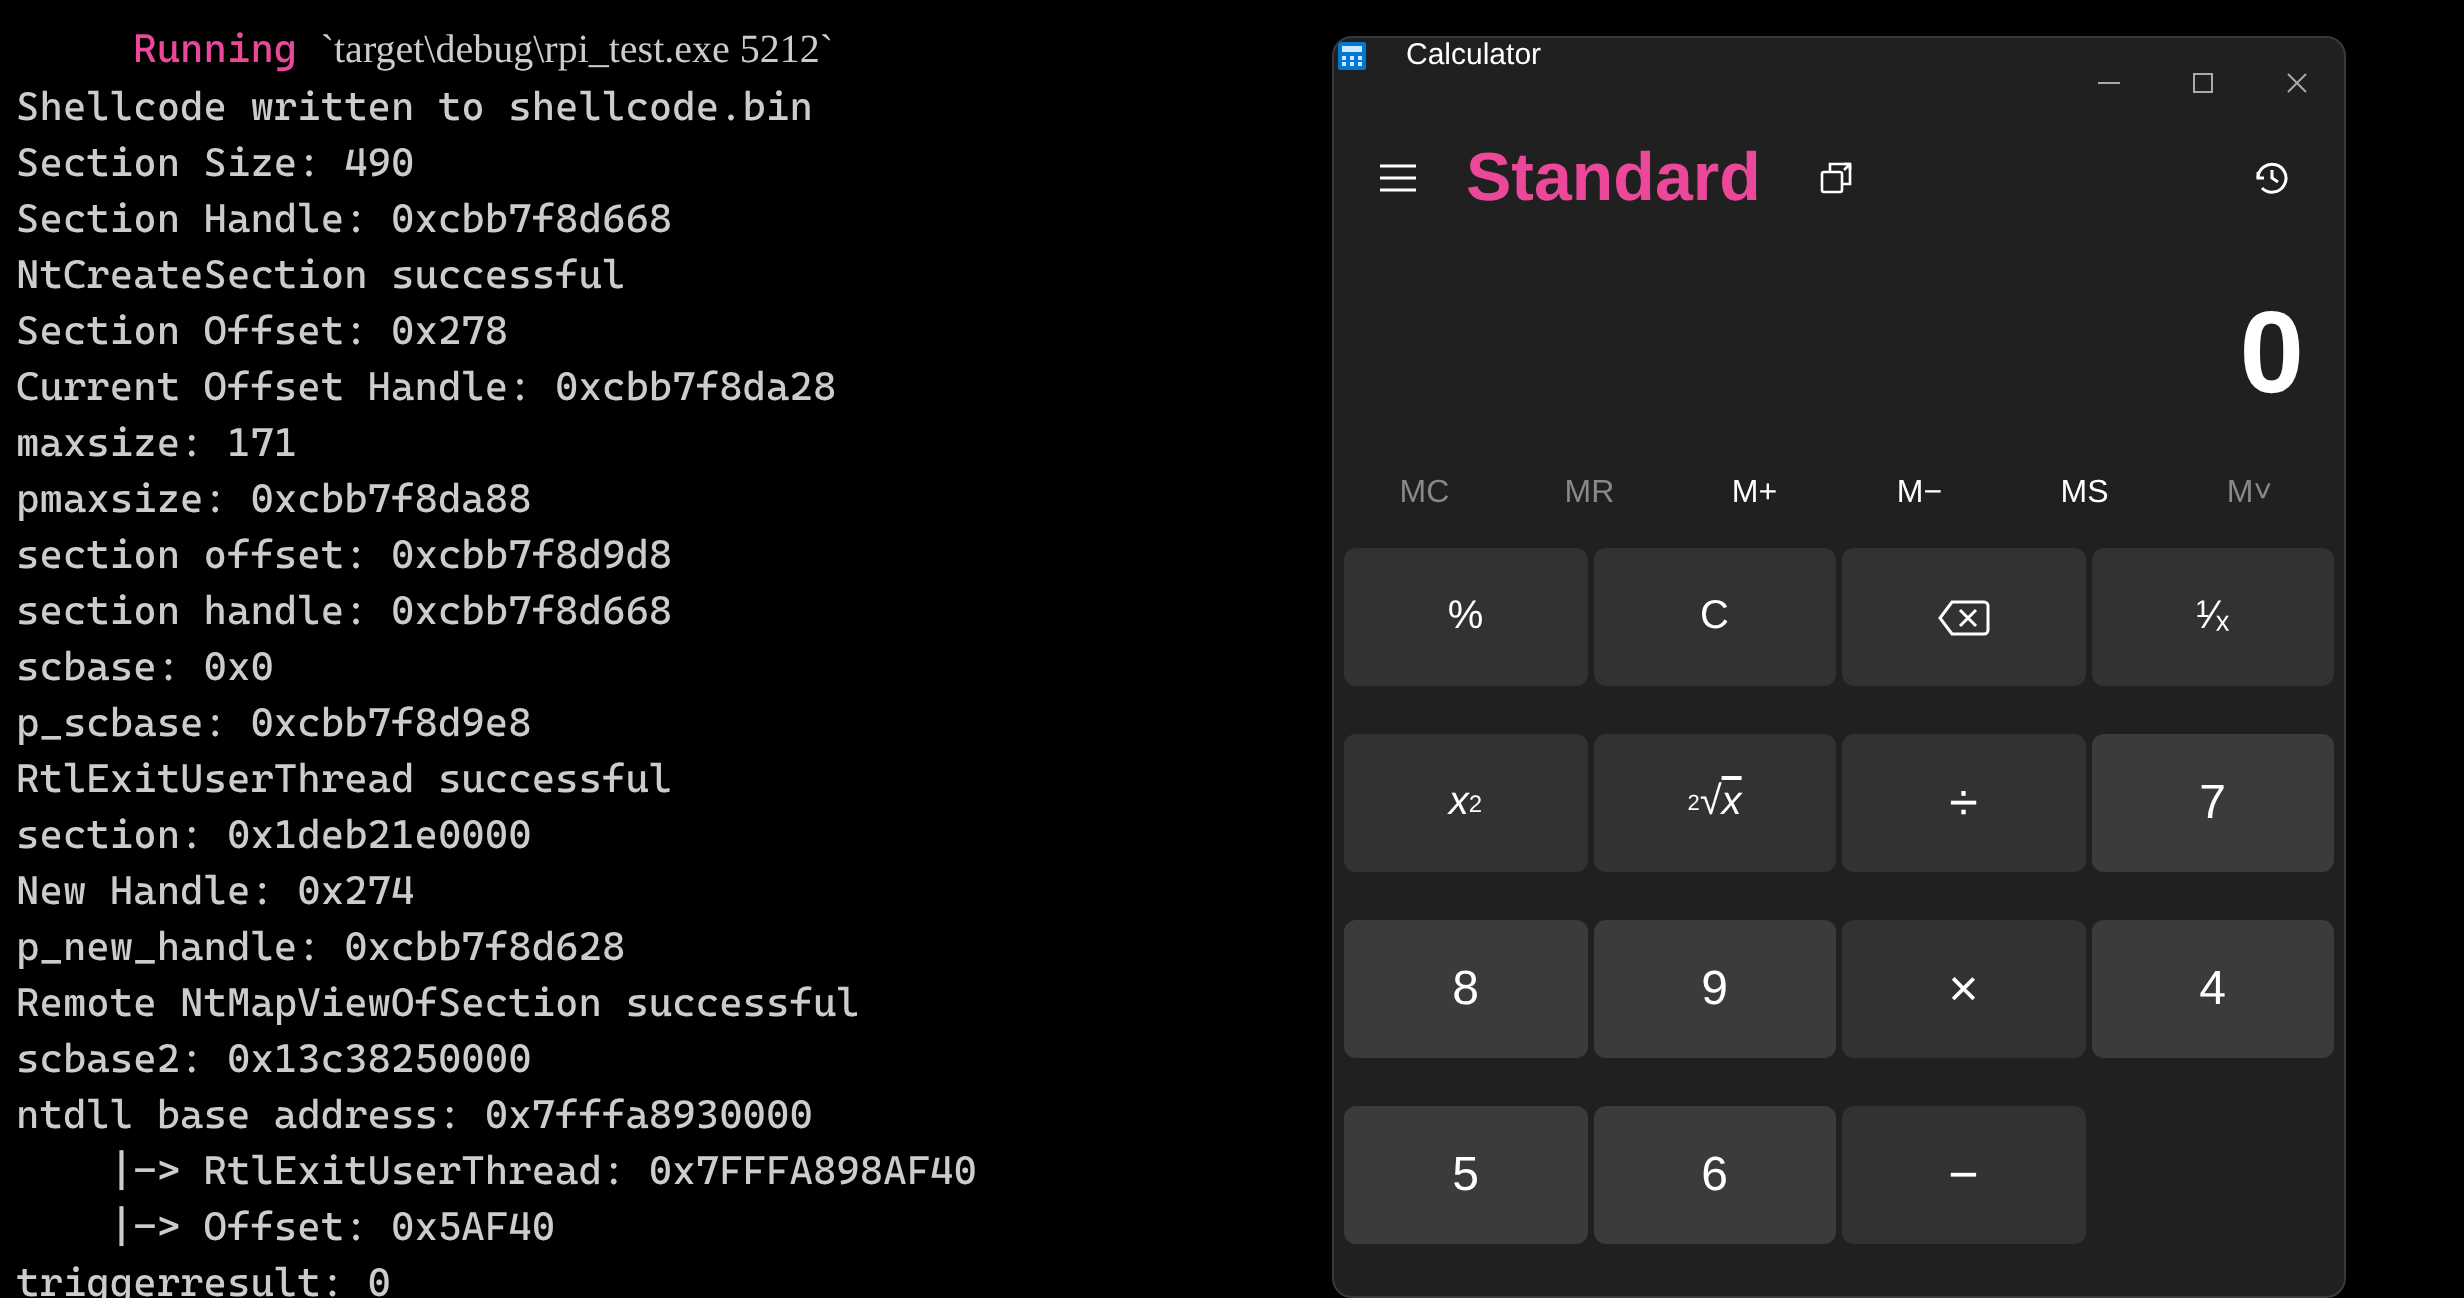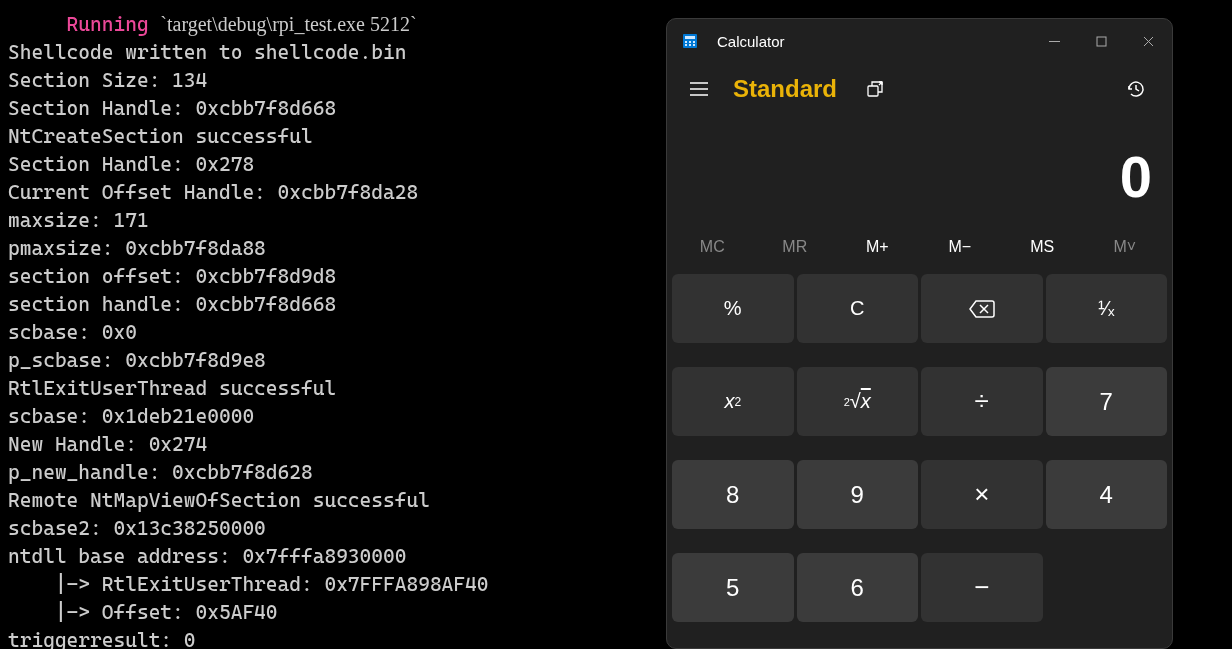--- a/index.html
+++ b/index.html
@@ -40,23 +40,21 @@
       height: 631px;
       background: #202020;
       border-radius: 10px;
       border: 1px solid #3a3a3a;
       display: flex;
       flex-direction: column;
       overflow: hidden;
     }
     .titlebar {
       display: flex;
-      align-items: center;
       height: 44px;
-      padding-left: 14px;
     }
     .titlebar-icon {
       width: 18px;
       height: 18px;
       display: inline-flex;
       align-items: center;
       justify-content: center;
       margin-right: 18px;
     }
     .titlebar-title {
@@ -84,22 +82,22 @@
     }
     .hamburger {
       width: 40px;
       height: 40px;
       display: flex;
       align-items: center;
       justify-content: center;
       color: #fff;
     }
     .mode-title {
-      color: #eab308;
-      font-size: 24px;
+      color: #ec4899;
+      font-size: 34px;
       font-weight: 600;
       flex: 0 0 auto;
     }
     .keep-top {
       width: 36px;
       height: 36px;
       display: flex;
       align-items: center;
       justify-content: center;
       color: #fff;
@@ -156,33 +154,33 @@
       font-size: 24px;
       font-weight: 400;
     }
     .key.op { font-size: 26px; font-weight: 300; }
   </style>
 </head>
 <body>
 
 <div class="terminal"><span>     <span class="t-green">Running</span> <span class="t-white">`target\debug\rpi_test.exe 5212`</span></span>
 <span>Shellcode written to shellcode.bin</span>
-<span>Section Size: 134</span>
+<span>Section Size: 490</span>
 <span>Section Handle: 0xcbb7f8d668</span>
 <span>NtCreateSection successful</span>
-<span>Section Handle: 0x278</span>
+<span>Section Offset: 0x278</span>
 <span>Current Offset Handle: 0xcbb7f8da28</span>
 <span>maxsize: 171</span>
 <span>pmaxsize: 0xcbb7f8da88</span>
 <span>section offset: 0xcbb7f8d9d8</span>
 <span>section handle: 0xcbb7f8d668</span>
 <span>scbase: 0x0</span>
 <span>p_scbase: 0xcbb7f8d9e8</span>
 <span>RtlExitUserThread successful</span>
-<span>scbase: 0x1deb21e0000</span>
+<span>section: 0x1deb21e0000</span>
 <span>New Handle: 0x274</span>
 <span>p_new_handle: 0xcbb7f8d628</span>
 <span>Remote NtMapViewOfSection successful</span>
 <span>scbase2: 0x13c38250000</span>
 <span>ntdll base address: 0x7fffa8930000</span>
 <span>    |-&gt; RtlExitUserThread: 0x7FFFA898AF40</span>
 <span>    |-&gt; Offset: 0x5AF40</span>
 <span>triggerresult: 0</span></div>
 
 <div class="calc-window">

